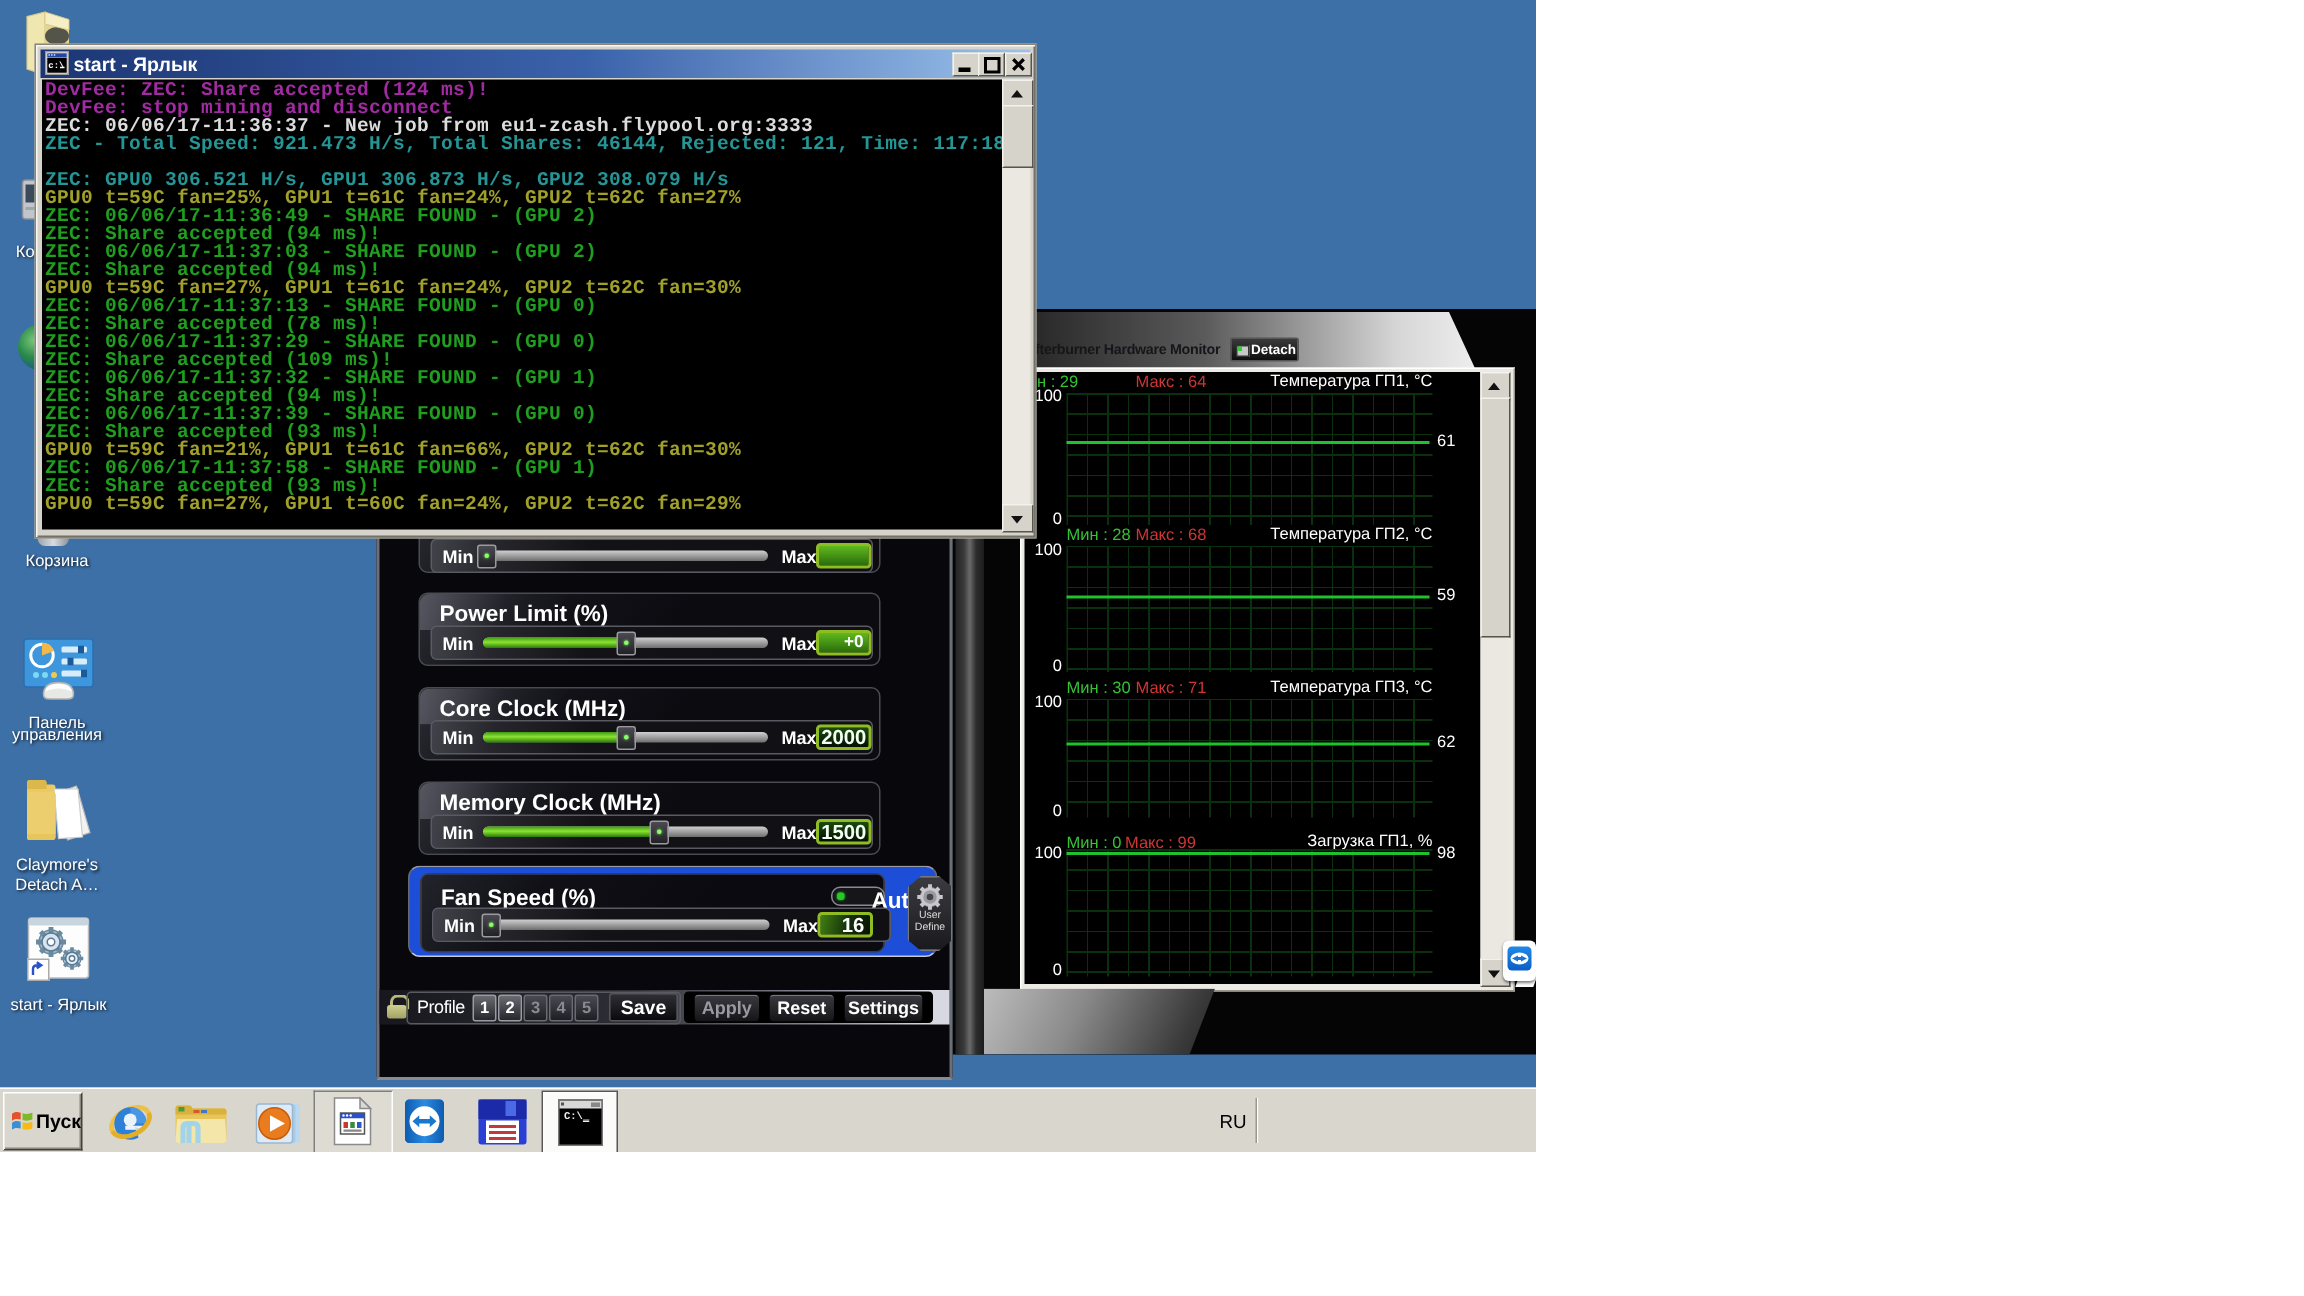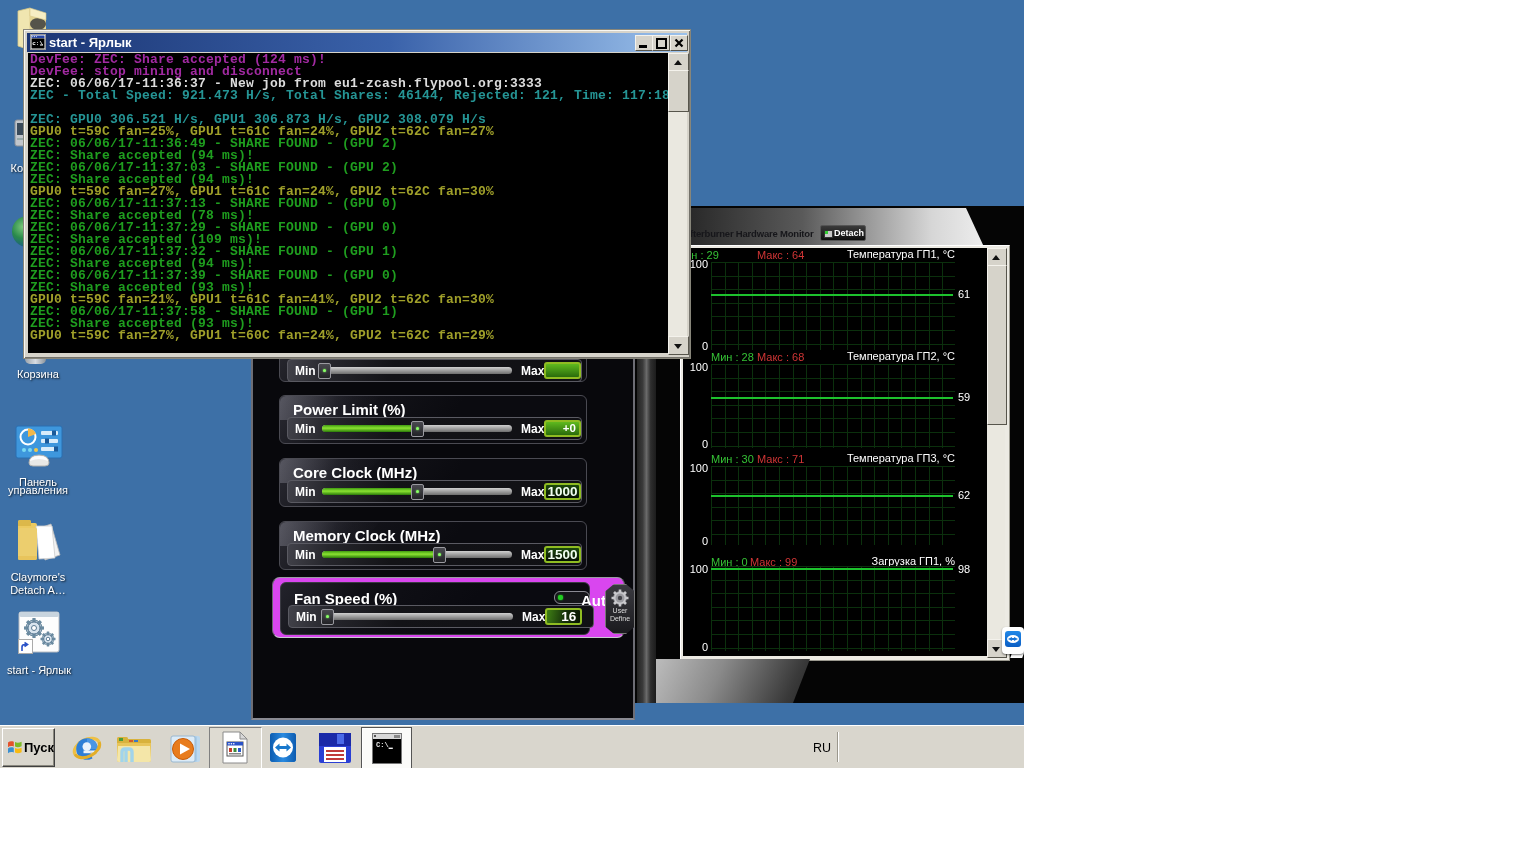--- a/index.html
+++ b/index.html
@@ -164,40 +164,40 @@
       <div class="gtitle">Core Clock (MHz)</div>
       <div class="srow" style="top:21px;">
         <div class="smin">Min</div>
         <div class="strack">
             <div class="sfill" style="width:95px;"></div>
           </div>
         <div class="sthumb" style="left:123px;">
             <i></i>
           </div>
         <div class="smax">Max</div>
-        <div class="vbox vdrk">1000</div>
+        <div class="vbox vdrk">2000</div>
       </div>
     </div>
 
     <div class="grp" style="top:191px;">
       <div class="gtitle">Memory Clock (MHz)</div>
       <div class="srow" style="top:21px;">
         <div class="smin">Min</div>
         <div class="strack">
             <div class="sfill" style="width:117px;"></div>
           </div>
         <div class="sthumb" style="left:145px;">
             <i></i>
           </div>
         <div class="smax">Max</div>
         <div class="vbox vdrk">1500</div>
       </div>
     </div>
 
-    <div class="abs" style="left:19px;top:247px;width:351px;height:59px;border:1px solid;border-color:#9a9aa2 #686870 #c8c8d0 #686870;border-radius:8px;background:#d946ef;">
+    <div class="abs" style="left:19px;top:247px;width:351px;height:59px;border:1px solid;border-color:#9a9aa2 #686870 #c8c8d0 #686870;border-radius:8px;background:#1d4ed8;">
       <div class="abs" style="left:7px;top:4px;width:308px;height:51px;border:1px solid #3a3a42;border-radius:6px;background:linear-gradient(125deg,#23232b 0%,#101016 25%,#0a0a10 60%);"></div>
       <div class="gtitle" style="left:21px;top:12px;">Fan Speed (%)</div>
       <div class="abs" style="left:281px;top:13px;width:34px;height:11px;border:1px solid #8a8a92;border-radius:6px;background:#16161a;">
         <div class="abs" style="left:3px;top:3px;width:5px;height:5px;border-radius:2px;background:#2c2;box-shadow:0 0 2px #2c2;"></div>
         <div class="abs" style="left:26px;top:0px;color:#fff;font-size:15px;font-weight:bold;">Auto</div>
       </div>
       <div class="srow" style="left:15px;top:27px;width:304px;">
         <div class="smin">Min</div>
         <div class="strack"></div>
         <div class="sthumb" style="left:32px;">
@@ -218,20 +218,36 @@
               <line x1="4" y1="4" x2="16" y2="16"></line>
               <line x1="16" y1="4" x2="4" y2="16"></line>
             </g>
           </g>
           <circle cx="10" cy="10" r="4.5" fill="#9a9aa0"></circle>
           <circle cx="10" cy="10" r="2.2" fill="#44444a"></circle>
         </svg>
       <div class="abs" style="left:0;top:22px;width:28px;text-align:center;color:#ddd;font-size:7px;line-height:8px;">User<br>Define</div>
     </div>
 
+    <div class="abs" style="left:0;top:330px;width:380px;height:23px;background:linear-gradient(90deg,#17171d 0%,#2e2e36 45%,#8e8e9a 78%,#d8d8e2 96%);">
+      <div class="abs" style="left:7px;top:3px;width:9px;height:8px;border:2px solid #b9b97f;border-bottom:none;border-radius:5px 5px 0 0;"></div>
+      <div class="abs" style="left:5px;top:10px;width:13px;height:9px;background:linear-gradient(180deg,#cfcf8e,#a2a266);border-radius:2px;"></div>
+      <div class="abs" style="left:18px;top:1px;width:181px;height:20px;border:1px solid #5a5a62;border-radius:3px;"></div>
+      <div class="abs" style="left:25px;top:4px;color:#fff;font-size:12px;letter-spacing:-0.3px;">Profile</div>
+      <div class="abs" style="left:62px;top:3px;width:14px;height:16px;background:linear-gradient(180deg,#6a6a72,#26262c);border:1px solid #9a9aa2;border-radius:2px;color:#fff;font:bold 11px/16px 'Liberation Sans';text-align:center;">1</div>
+      <div class="abs" style="left:79px;top:3px;width:14px;height:16px;background:linear-gradient(180deg,#6a6a72,#26262c);border:1px solid #9a9aa2;border-radius:2px;color:#fff;font:bold 11px/16px 'Liberation Sans';text-align:center;">2</div>
+      <div class="abs" style="left:96px;top:3px;width:14px;height:16px;background:linear-gradient(180deg,#4a4a52,#1e1e24);border:1px solid #6a6a72;border-radius:2px;color:#8a8a92;font:bold 11px/16px 'Liberation Sans';text-align:center;">3</div>
+      <div class="abs" style="left:113px;top:3px;width:14px;height:16px;background:linear-gradient(180deg,#4a4a52,#1e1e24);border:1px solid #6a6a72;border-radius:2px;color:#8a8a92;font:bold 11px/16px 'Liberation Sans';text-align:center;">4</div>
+      <div class="abs" style="left:130px;top:3px;width:14px;height:16px;background:linear-gradient(180deg,#4a4a52,#1e1e24);border:1px solid #6a6a72;border-radius:2px;color:#8a8a92;font:bold 11px/16px 'Liberation Sans';text-align:center;">5</div>
+      <div class="abs" style="left:153px;top:2px;width:44px;height:17px;background:linear-gradient(180deg,#2e2e34,#0a0a0e);border:1px solid #555;border-radius:2px;color:#fff;font:bold 13px/17px 'Liberation Sans';text-align:center;">Save</div>
+      <div class="abs" style="left:203px;top:1px;width:166px;height:21px;background:#000;border-radius:3px;"></div>
+      <div class="abs" style="left:210px;top:3px;width:43px;height:17px;background:linear-gradient(180deg,#38383e,#141418);border-top:1px solid #777;border-radius:3px;color:#9a9aa2;font:bold 12px/17px 'Liberation Sans';text-align:center;">Apply</div>
+      <div class="abs" style="left:260px;top:3px;width:43px;height:17px;background:linear-gradient(180deg,#38383e,#141418);border-top:1px solid #777;border-radius:3px;color:#fff;font:bold 12px/17px 'Liberation Sans';text-align:center;">Reset</div>
+      <div class="abs" style="left:310px;top:3px;width:52px;height:17px;background:linear-gradient(180deg,#38383e,#141418);border-top:1px solid #777;border-radius:3px;color:#fff;font:bold 12px/17px 'Liberation Sans';text-align:center;">Settings</div>
+    </div>
 
   </div>
   <div id="mon">
     <div class="abs" style="left:635px;top:206px;width:389px;height:497px;background:#050505;"></div>
     <div class="abs" style="left:637px;top:206px;width:19px;height:497px;background:linear-gradient(90deg,#242424 0,#3a3a3a 30%,#6a6a6a 50%,#2e2e2e 72%,#1c1c1c 100%);"></div>
     <div class="abs" style="left:646px;top:208px;width:348px;height:39px;background:linear-gradient(90deg,#161616 0%,#5a5a5a 45%,#d6d6d6 82%,#f2f2f2 100%);clip-path:polygon(0 0,320px 0,338px 39px,0 39px);"></div>
     <div class="abs" style="left:665px;top:228px;color:#16161a;font-weight:bold;font-size:9.5px;letter-spacing:-0.2px;">MSI Afterburner Hardware Monitor</div>
     <div class="abs" style="left:820px;top:225px;width:44px;height:14px;background:linear-gradient(180deg,#3a3a3a,#0e0e0e);border-radius:2px;border:1px solid #555;">
       <div class="abs" style="left:3px;top:4px;width:7px;height:6px;background:#c8c8c8;border:1px solid #333;"></div>
       <div class="abs" style="left:4px;top:5px;width:3px;height:3px;background:#3c3;"></div>
@@ -333,21 +349,21 @@
       <div class="cl grn" style="top:121px;">ZEC: Share accepted (94 ms)!</div>
       <div class="cl oli" style="top:133px;">GPU0 t=59C fan=27%, GPU1 t=61C fan=24%, GPU2 t=62C fan=30%</div>
       <div class="cl grn" style="top:145px;">ZEC: 06/06/17-11:37:13 - SHARE FOUND - (GPU 0)</div>
       <div class="cl grn" style="top:157px;">ZEC: Share accepted (78 ms)!</div>
       <div class="cl grn" style="top:169px;">ZEC: 06/06/17-11:37:29 - SHARE FOUND - (GPU 0)</div>
       <div class="cl grn" style="top:181px;">ZEC: Share accepted (109 ms)!</div>
       <div class="cl grn" style="top:193px;">ZEC: 06/06/17-11:37:32 - SHARE FOUND - (GPU 1)</div>
       <div class="cl grn" style="top:205px;">ZEC: Share accepted (94 ms)!</div>
       <div class="cl grn" style="top:217px;">ZEC: 06/06/17-11:37:39 - SHARE FOUND - (GPU 0)</div>
       <div class="cl grn" style="top:229px;">ZEC: Share accepted (93 ms)!</div>
-      <div class="cl oli" style="top:241px;">GPU0 t=59C fan=21%, GPU1 t=61C fan=41%, GPU2 t=62C fan=30%</div>
+      <div class="cl oli" style="top:241px;">GPU0 t=59C fan=21%, GPU1 t=61C fan=66%, GPU2 t=62C fan=30%</div>
       <div class="cl grn" style="top:253px;">ZEC: 06/06/17-11:37:58 - SHARE FOUND - (GPU 1)</div>
       <div class="cl grn" style="top:265px;">ZEC: Share accepted (93 ms)!</div>
       <div class="cl oli" style="top:277px;">GPU0 t=59C fan=27%, GPU1 t=60C fan=24%, GPU2 t=62C fan=29%</div>
     </div>
     <div id="conSb" class="abs" style="left:644px;top:23px;width:19px;height:300px;background:#eae8e0;">
       <div class="bvl abs" style="left:0;top:0;width:19px;height:17px;">
           <div class="abs" style="left:5px;top:6px;width:0;height:0;border-left:4px solid transparent;border-right:4px solid transparent;border-bottom:5px solid #111;"></div>
         </div>
       <div class="bvl abs" style="left:0;top:17px;width:19px;height:40px;"></div>
       <div class="bvl abs" style="left:0;top:283px;width:19px;height:17px;">

